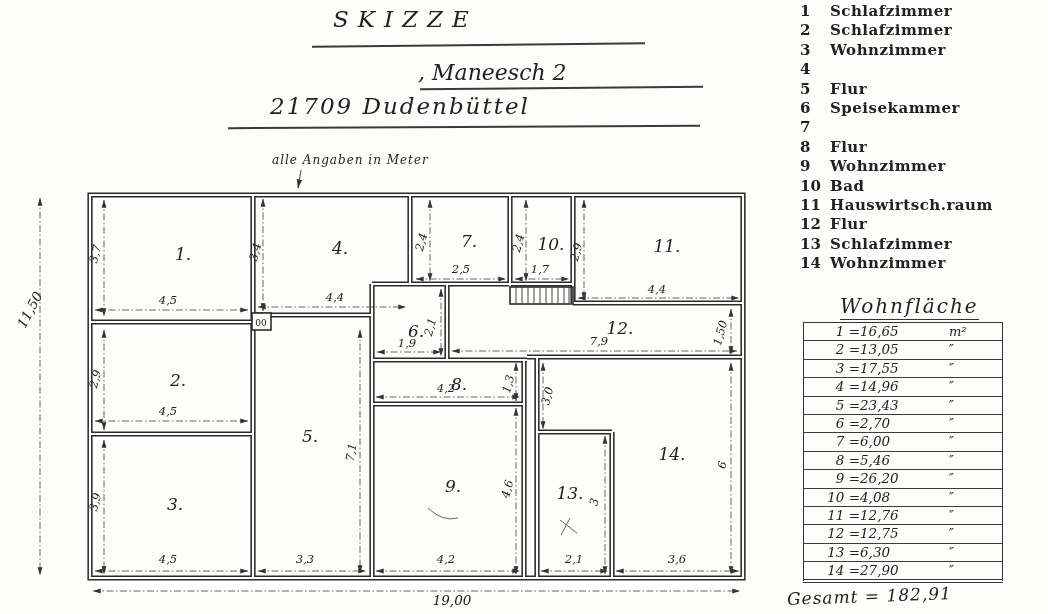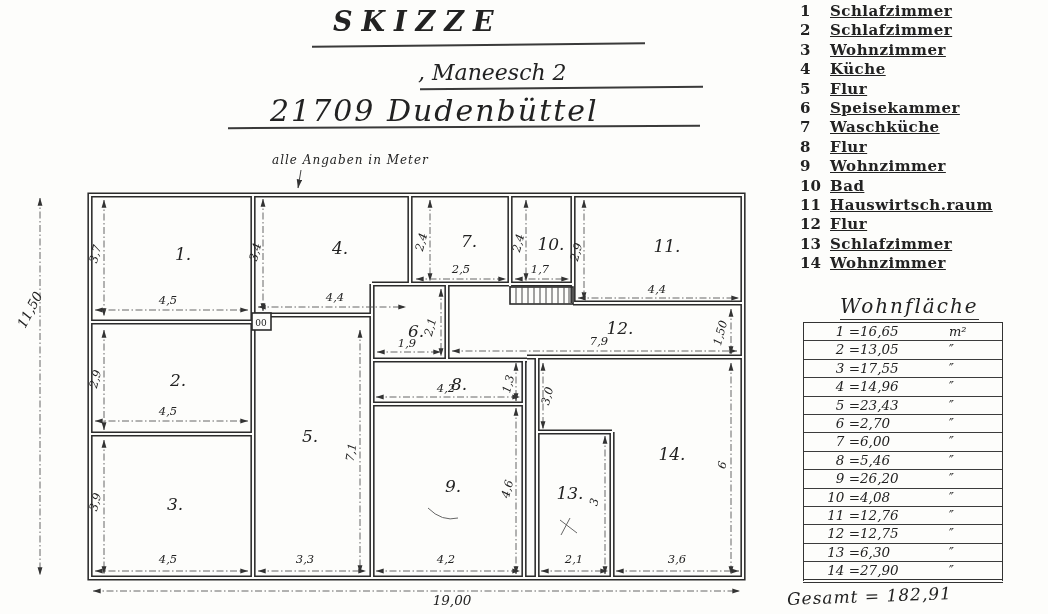--- a/index.html
+++ b/index.html
@@ -1,32 +1,32 @@
 <!DOCTYPE html>
 <html><head>
 <meta charset="utf-8">
 <style>
   html,body{margin:0;padding:0;background:#e8e8e8;}
   #page{position:relative;width:1048px;height:614px;background:#fdfdfb;overflow:hidden;
         font-family:"DejaVu Serif", serif;color:#222;}
   .abs{position:absolute;}
   
-  #title{left:333px;top:6px;font-size:27px;letter-spacing:9px;font-style:italic;font-weight:bold;}
+  #title{left:333px;top:6px;font-size:23px;letter-spacing:9px;font-style:italic;font-weight:normal;}
   .uline{height:0;border-top:2px solid #3a3a3a;}
   #uline1{left:312px;top:44px;width:333px;transform:rotate(-0.6deg);}
   #line2{left:418px;top:60px;font-size:22px;font-style:italic;}
   #uline2{left:420px;top:87px;width:283px;transform:rotate(-0.5deg);}
-  #line3{left:270px;top:93px;font-size:30px;font-style:italic;letter-spacing:2px;}
+  #line3{left:270px;top:93px;font-size:23px;font-style:italic;letter-spacing:2px;}
   #uline3{left:228px;top:126px;width:472px;transform:rotate(-0.3deg);}
   #note{left:272px;top:153px;font-size:12px;font-style:italic;letter-spacing:1px;}
   
   #legend{left:795px;top:2px;width:250px;}
   .leg-row{display:flex;height:19.4px;line-height:19.4px;font-weight:bold;font-size:15px;}
   .leg-num{width:30px;padding-left:5px;}
-  .leg-name{flex:1;letter-spacing:0.5px;text-decoration:underline;}
+  .leg-name{flex:1;letter-spacing:0.5px;}
   
   #wf-title{left:840px;top:294px;font-size:20px;font-style:italic;letter-spacing:2px;
             border-bottom:1.5px solid #333;padding-bottom:1px;}
   #wf-table{left:803px;top:322px;width:198px;border:1.6px solid #333;border-bottom:4px double #333;}
   .wf-row{display:flex;height:17.4px;line-height:17.4px;border-bottom:1.2px solid #3c3c3c;
           font-size:13.5px;font-style:italic;}
   .wf-row:last-child{border-bottom:none;}
   .wf-label{width:56px;text-align:right;}
   .wf-value{width:84px;text-align:left;}
   .wf-unit{width:40px;padding-left:5px;font-size:13px;}
@@ -69,36 +69,34 @@
         <span class="leg-name">Schlafzimmer</span>
       </div>
 
       <div class="leg-row">
         <span class="leg-num">3</span>
         <span class="leg-name">Wohnzimmer</span>
       </div>
 
       <div class="leg-row">
         <span class="leg-num">4</span>
-        <span class="leg-name">Küche</span>
       </div>
 
       <div class="leg-row">
         <span class="leg-num">5</span>
         <span class="leg-name">Flur</span>
       </div>
 
       <div class="leg-row">
         <span class="leg-num">6</span>
         <span class="leg-name">Speisekammer</span>
       </div>
 
       <div class="leg-row">
         <span class="leg-num">7</span>
-        <span class="leg-name">Waschküche</span>
       </div>
 
       <div class="leg-row">
         <span class="leg-num">8</span>
         <span class="leg-name">Flur</span>
       </div>
 
       <div class="leg-row">
         <span class="leg-num">9</span>
         <span class="leg-name">Wohnzimmer</span>

